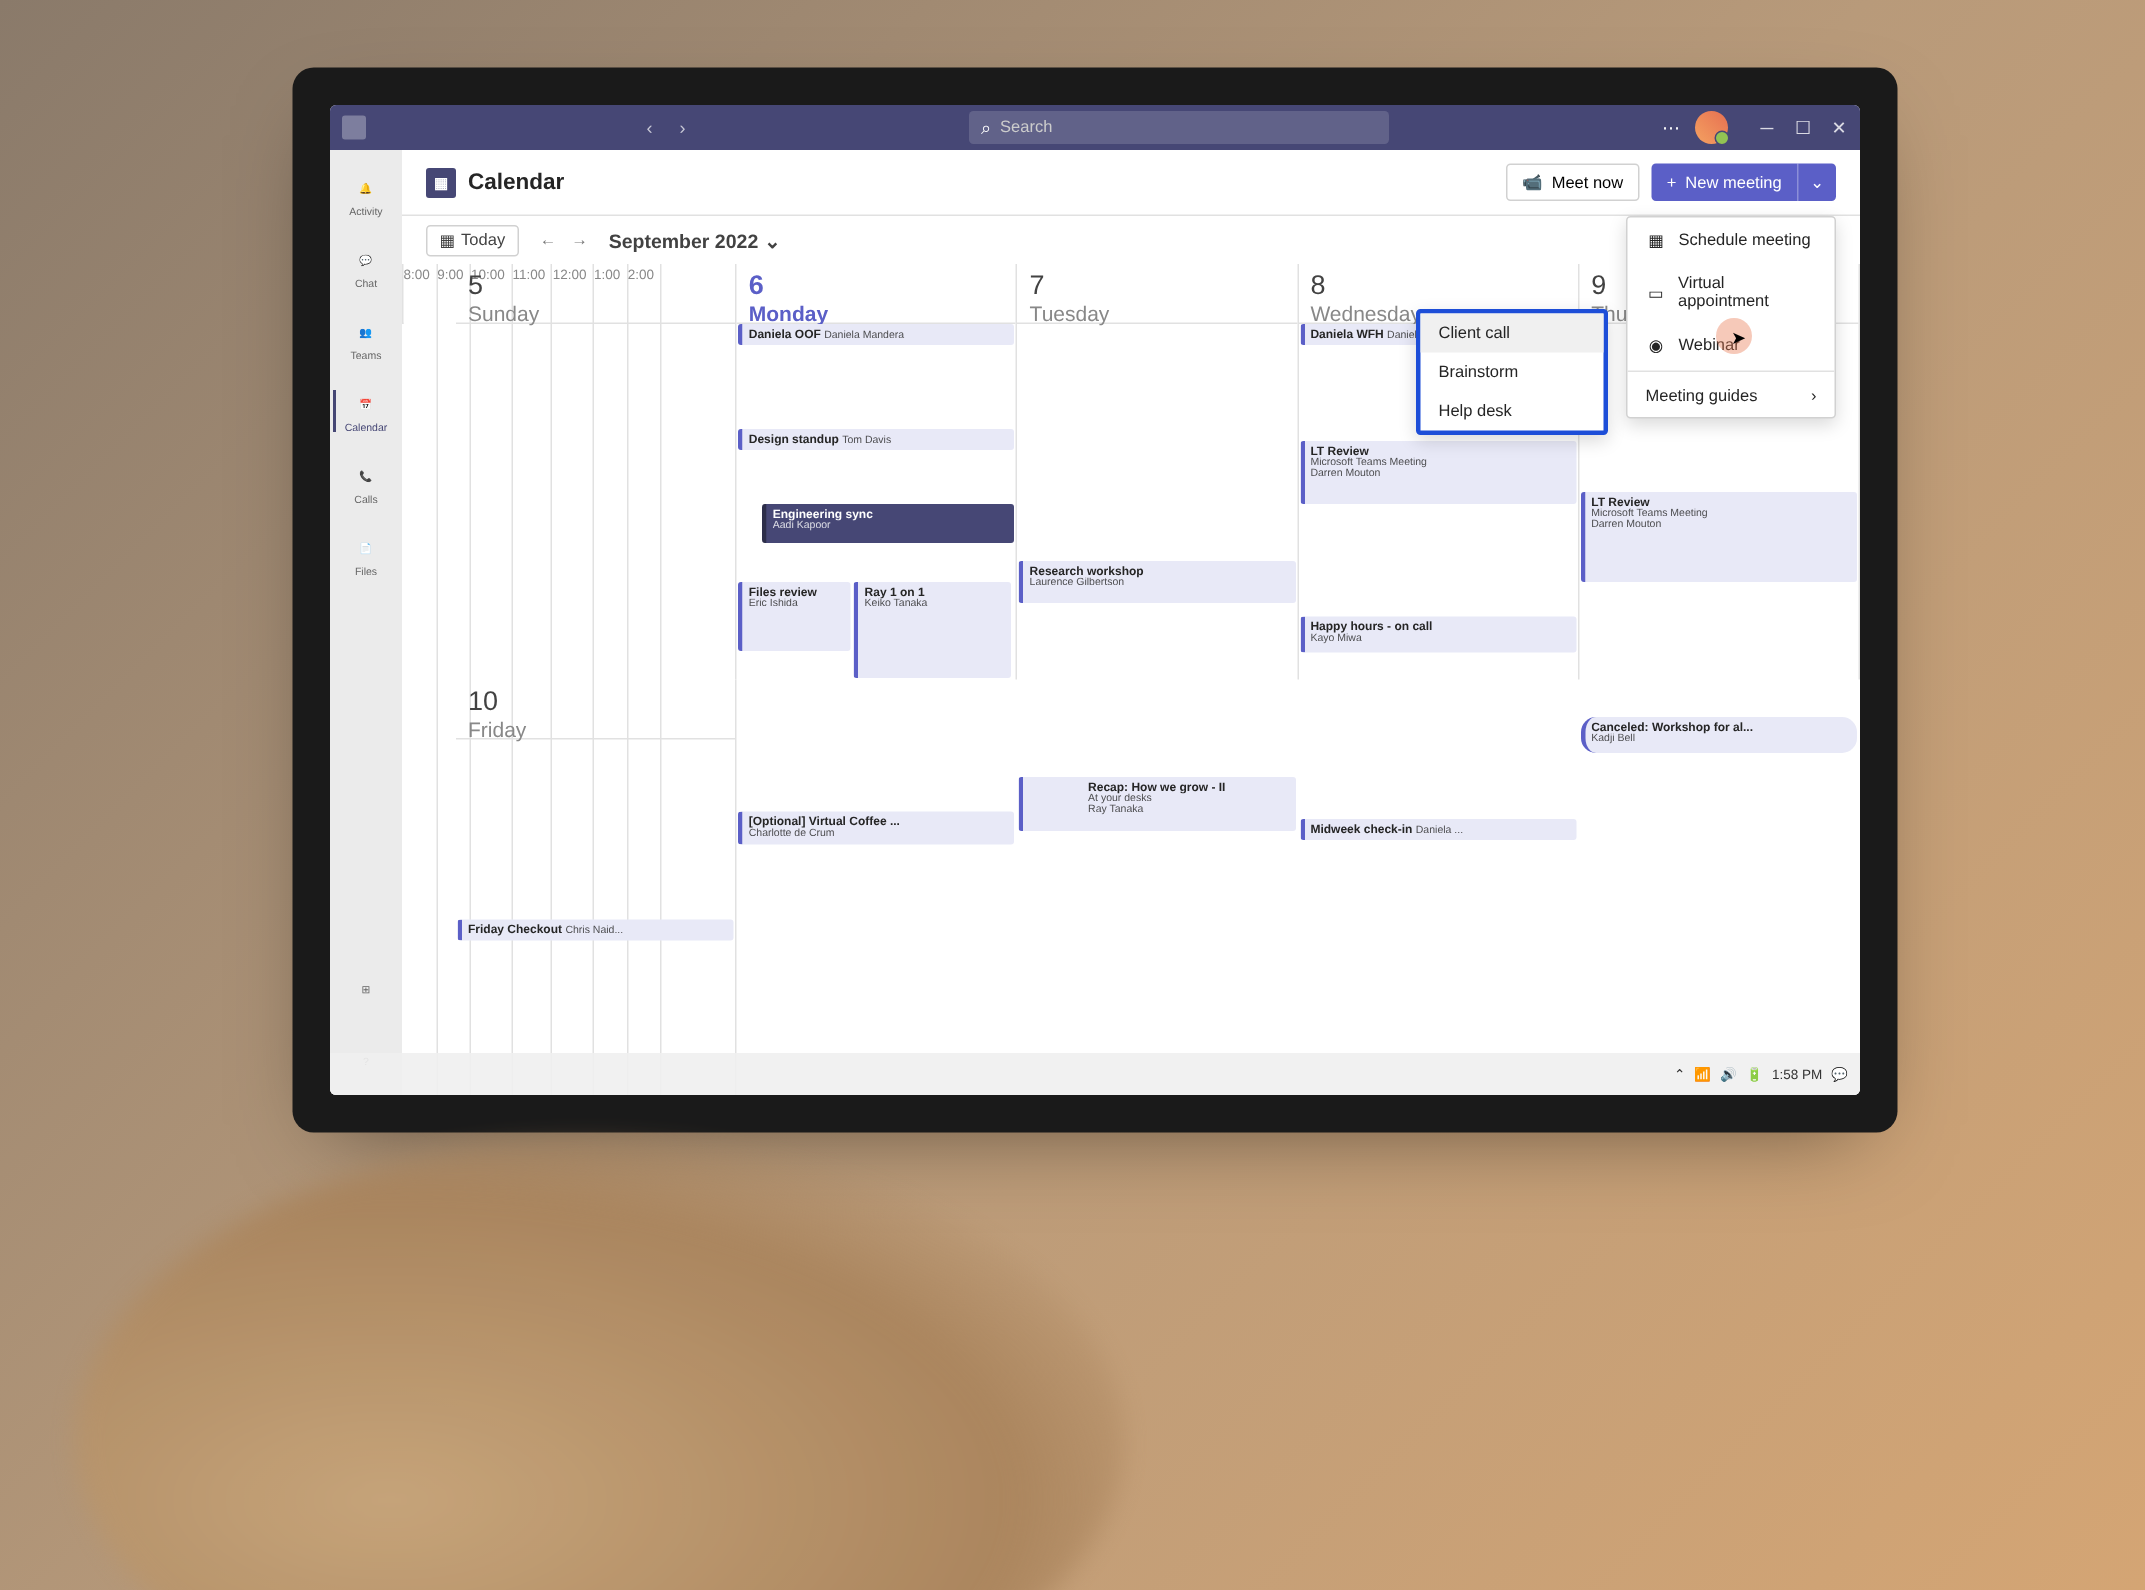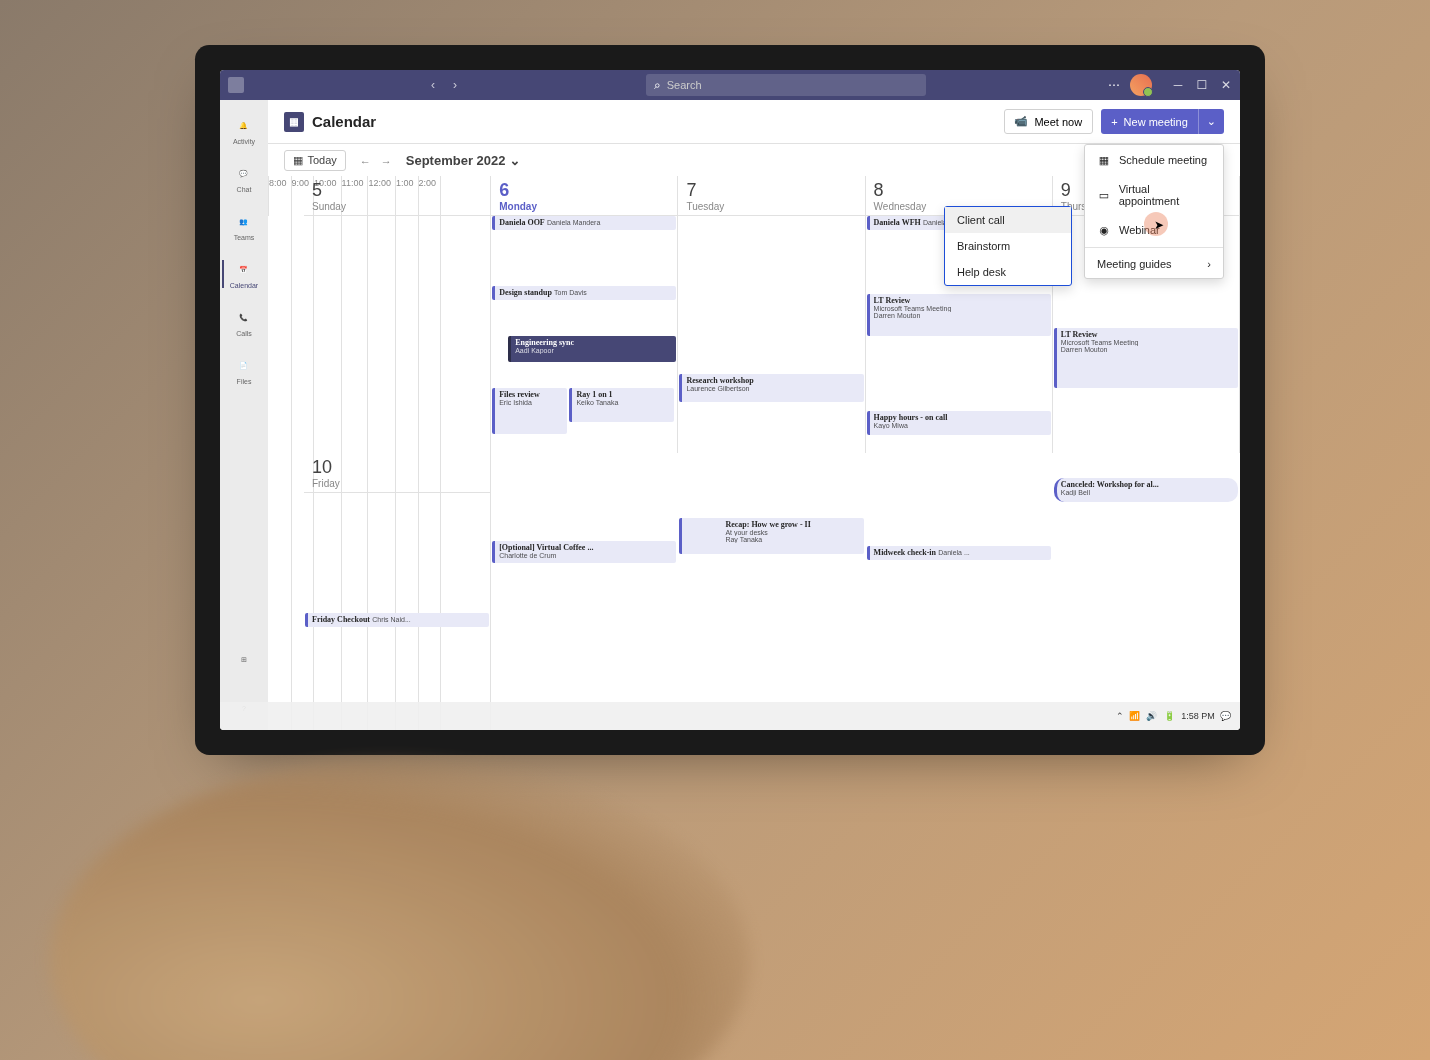--- a/index.html
+++ b/index.html
@@ -40,33 +40,33 @@
 .date-arrow { cursor: pointer; opacity: 0.7; padding: 2px; }
 .month-label { font-weight: 600; font-size: 13px; display: flex; align-items: center; gap: 4px; cursor: pointer; }
 .calendar-grid { flex: 1; display: flex; overflow: hidden; }
 .time-col { width: 36px; display: flex; flex-direction: row; font-size: 9px; color: #888; }
 .time-header { height: 40px; border-bottom: 1px solid #e1e1e1; border-right: 1px solid #e1e1e1; }
 .time-slot { flex: 1; text-align: right; padding-right: 4px; padding-top: 2px; border-right: 1px solid #e1e1e1; }
 .days { flex: 1; display: grid; grid-template-columns: repeat(5, 1fr); }
 .day-col { border-right: 1px solid #e1e1e1; display: flex; flex-direction: column; }
 .day-header { height: 40px; padding: 4px 8px; border-bottom: 1px solid #e1e1e1; }
 .day-num { font-size: 18px; font-weight: 300; color: #424242; }
-.day-name { font-size: 10px; color: #888; }
+.day-name { font-size: 14px; color: #888; }
 .day-col.today .day-num, .day-col.today .day-name { color: #5b5fc7; font-weight: 600; }
 .day-body { flex: 1; position: relative; }
 .event { position: absolute; left: 1px; right: 1px; background: #e8e9f7; border-left: 3px solid #5b5fc7; padding: 2px 4px; font-size: 8px; color: #252525; overflow: hidden; border-radius: 2px; }
 .event.dark { background: #464775; color: #fff; border-left-color: #2d2e4a; margin-left: 16px; }
-.event-title { font-weight: 600; white-space: nowrap; overflow: hidden; text-overflow: ellipsis; font-family: Liberation Serif, serif; }
+.event-title { font-weight: 600; white-space: nowrap; overflow: hidden; text-overflow: ellipsis; }
 .event-sub { font-size: 7px; opacity: 0.8; white-space: nowrap; overflow: hidden; text-overflow: ellipsis; }
 .event.allday { top: 0; height: 14px; }
 .dropdown { position: absolute; top: 44px; right: 16px; width: 140px; background: #fff; border: 1px solid #d1d1d1; border-radius: 3px; box-shadow: 0 4px 12px rgba(0,0,0,0.15); z-index: 100; }
 .dropdown-item { display: flex; align-items: center; gap: 8px; padding: 8px 12px; font-size: 11px; cursor: pointer; color: #252525; }
 .dropdown-divider { height: 1px; background: #e1e1e1; margin: 2px 0; }
 .dropdown-icon { width: 14px; height: 14px; display: flex; align-items: center; justify-content: center; }
-.sub-dropdown { position: absolute; top: 106px; right: 168px; width: 128px; background: #fff; border: 1px solid #1d4ed8; border-radius: 3px; box-shadow: 0 4px 12px rgba(0,0,0,0.15); z-index: 100; }
+.sub-dropdown { position: absolute; top: 106px; right: 168px; width: 128px; background: #fff; border: 3px solid #1d4ed8; border-radius: 3px; box-shadow: 0 4px 12px rgba(0,0,0,0.15); z-index: 100; }
 .sub-item { padding: 7px 12px; font-size: 11px; cursor: pointer; color: #252525; }
 .sub-item:hover, .sub-item.hover { background: #f0f0f0; }
 .cursor-highlight { position: absolute; width: 24px; height: 24px; border-radius: 50%; background: rgba(232, 120, 80, 0.4); z-index: 101; pointer-events: none; }
 .cursor-arrow { position: absolute; z-index: 102; pointer-events: none; font-size: 12px; color: #000; }
 .taskbar { position: absolute; bottom: 0; left: 0; right: 0; height: 28px; background: rgba(240,240,240,0.9); display: flex; align-items: center; justify-content: flex-end; padding: 0 8px; font-size: 9px; color: #333; gap: 6px; }
 .hand { position: absolute; bottom: -100px; left: 50px; width: 700px; height: 400px; background: radial-gradient(ellipse at 30% 60%, #c9a67a 0%, #a8825a 60%, transparent 80%); border-radius: 50%; z-index: 200; filter: blur(8px); opacity: 0.85; }
 </style>
 </head>
 <body>
 
@@ -197,21 +197,21 @@
               <div class="event allday"><span class="event-title">Daniela OOF</span> <span class="event-sub">Daniela Mandera</span></div>
               <div class="event" style="top:70px;height:14px;"><span class="event-title">Design standup</span> <span class="event-sub">Tom Davis</span></div>
               <div class="event dark" style="top:120px;height:26px;">
                   <div class="event-title">Engineering sync</div>
                   <div class="event-sub">Aadi Kapoor</div>
                 </div>
               <div class="event" style="top:172px;height:46px;width:40%;">
                   <div class="event-title">Files review</div>
                   <div class="event-sub">Eric Ishida</div>
                 </div>
-              <div class="event" style="top:172px;height:34px;left:42%;width:56%;">
+              <div class="event" style="top:172px;height:64px;left:42%;width:56%;">
                   <div class="event-title">Ray 1 on 1</div>
                   <div class="event-sub">Keiko Tanaka</div>
                 </div>
               <div class="event" style="top:325px;height:22px;">
                   <div class="event-title">[Optional] Virtual Coffee ...</div>
                   <div class="event-sub">Charlotte de Crum</div>
                 </div>
             </div>
           </div>
           <div class="day-col">

